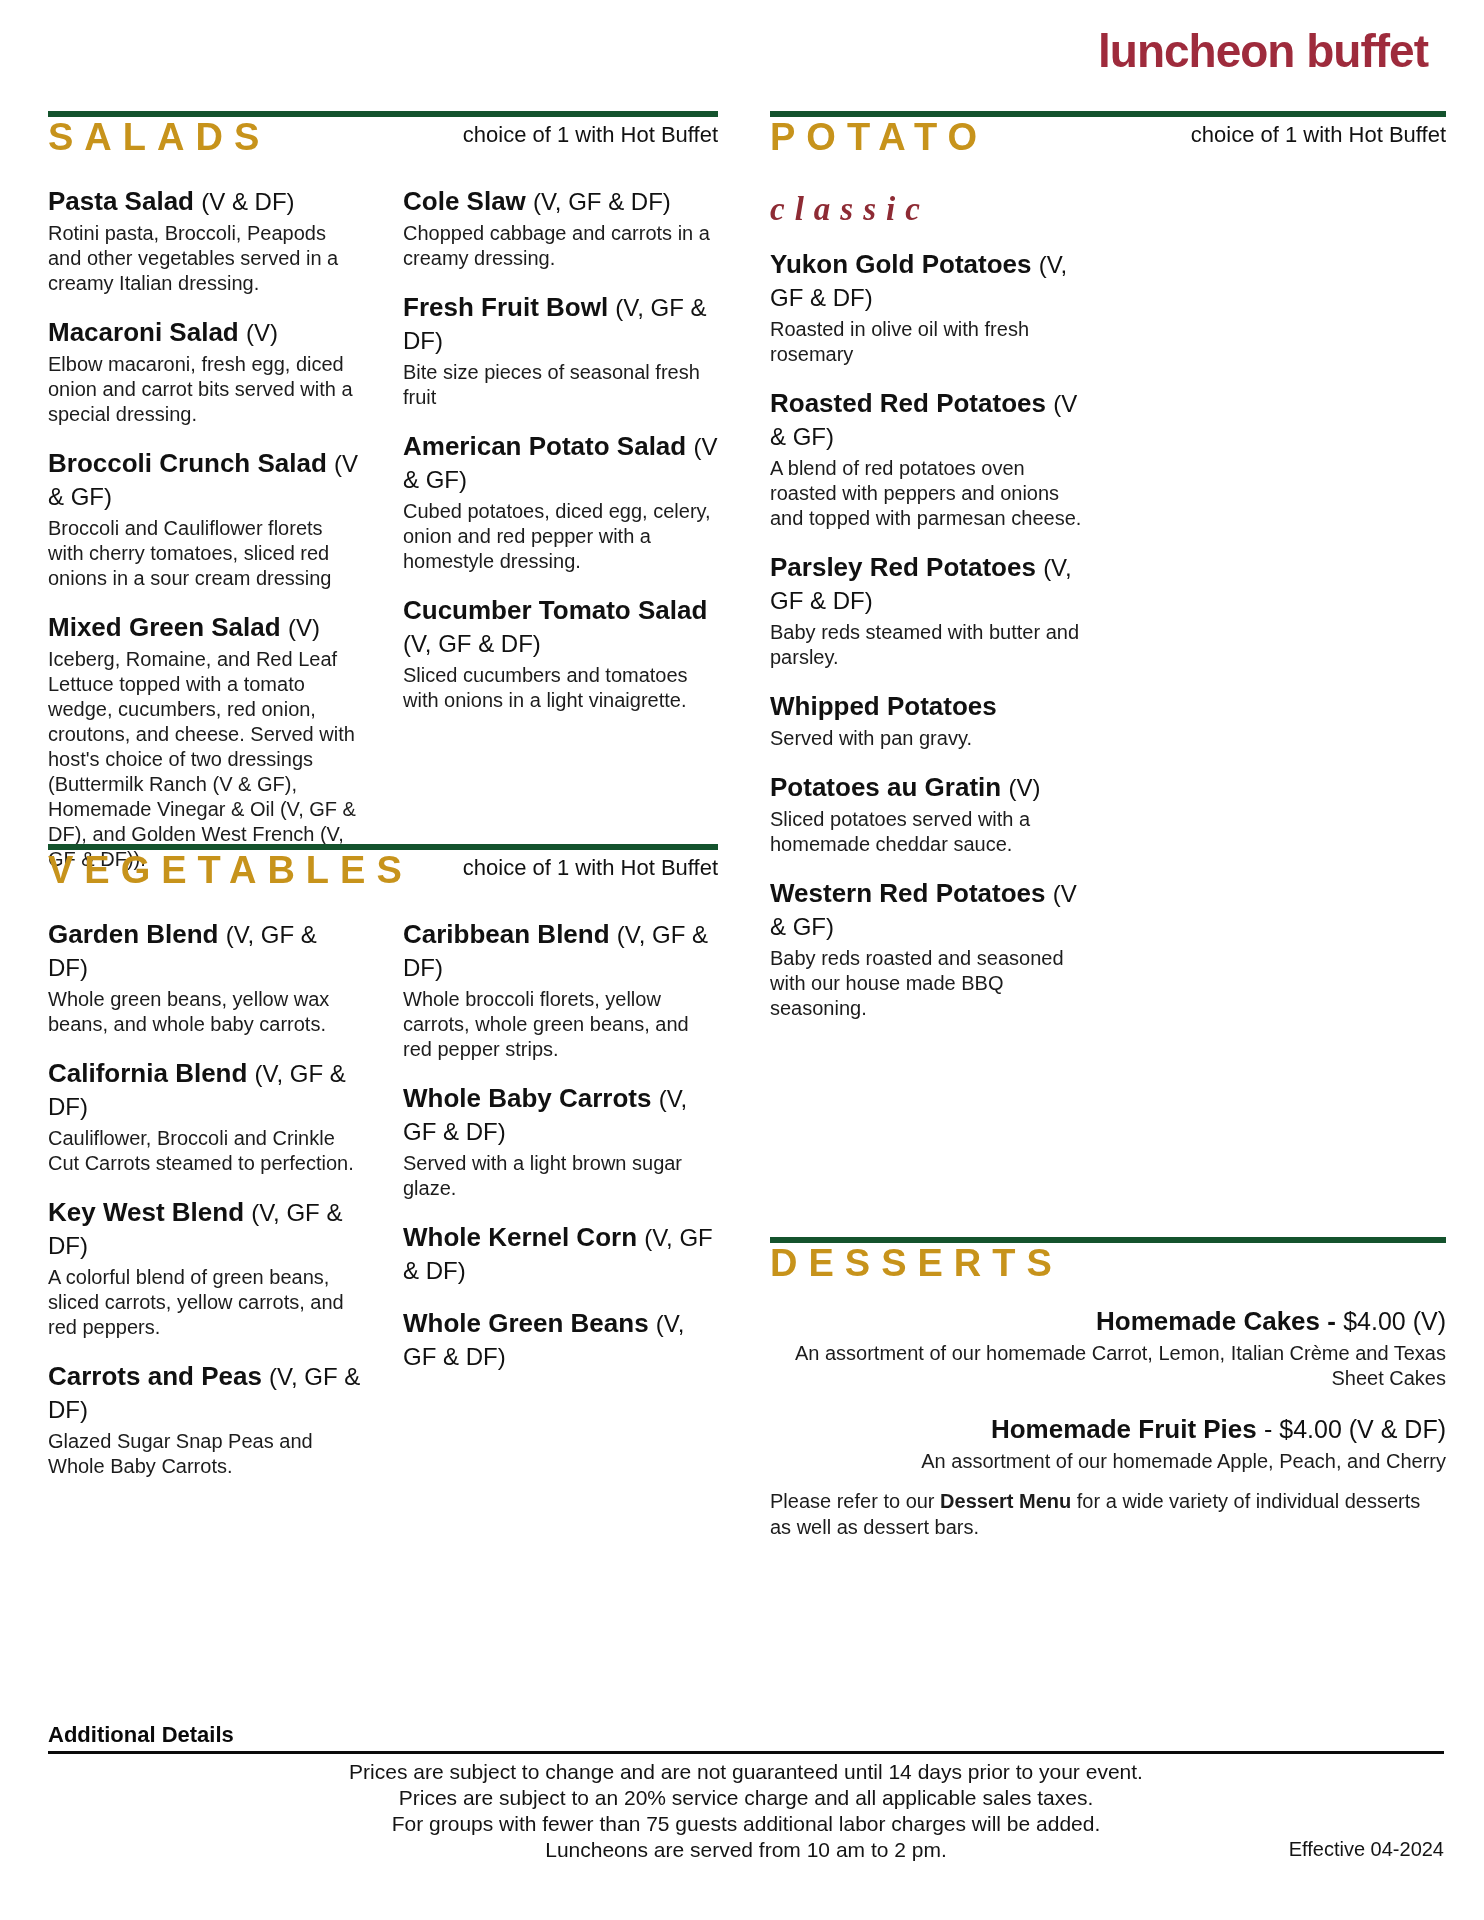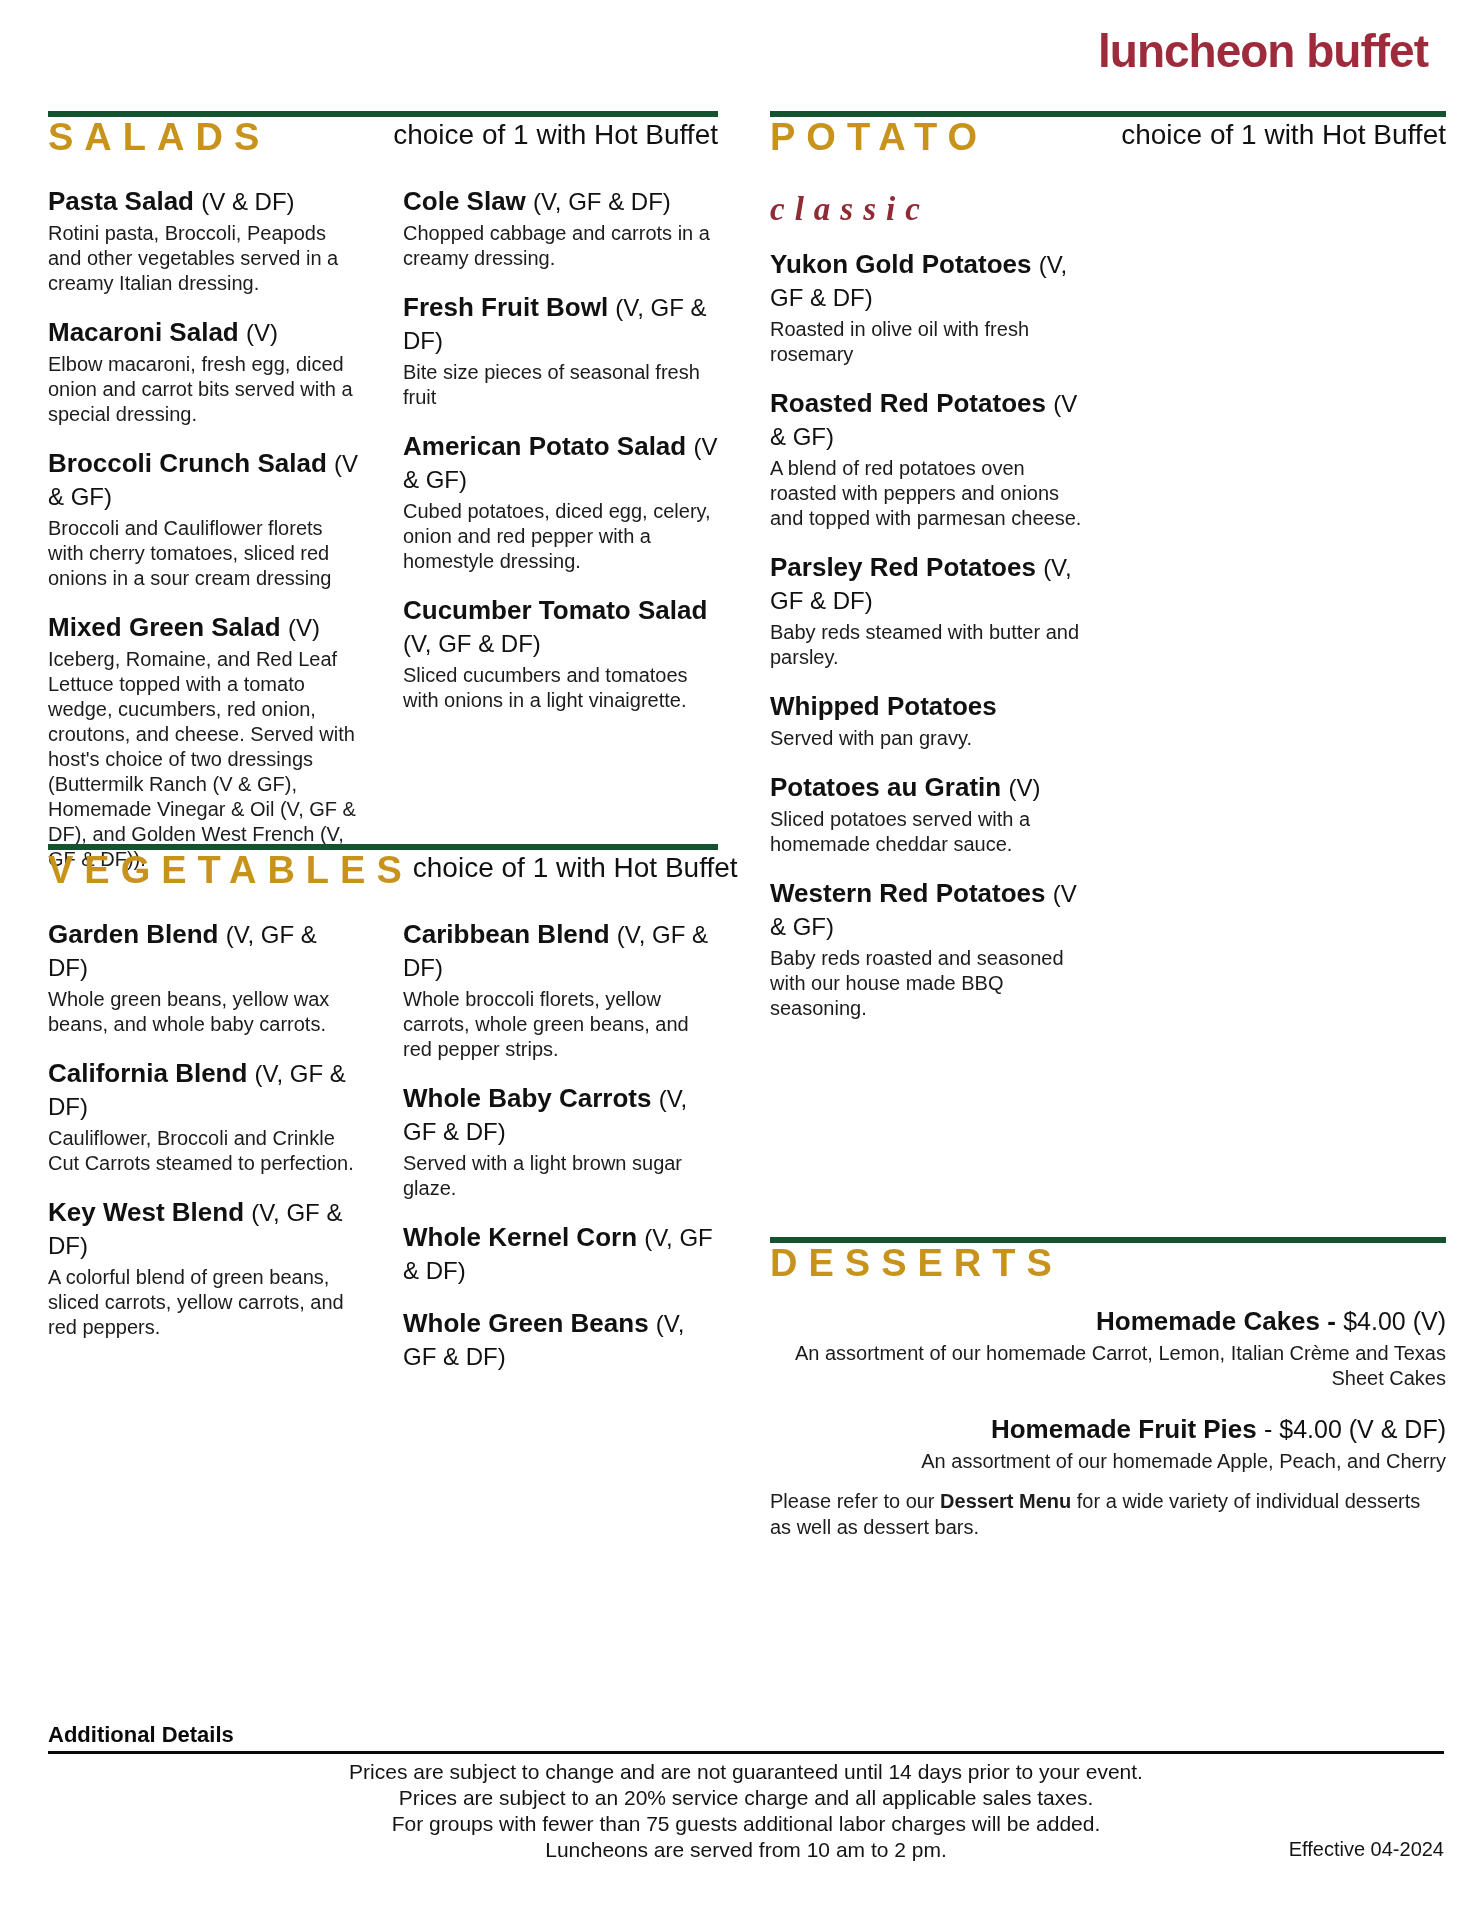--- a/index.html
+++ b/index.html
@@ -29,21 +29,21 @@
   .sec-header{
     border-top:6px solid #14532d;
     display:flex;justify-content:space-between;align-items:flex-start;
   }
   .sec-title{
     color:#c7931b;font-weight:bold;
     font-size:38px;line-height:40px;letter-spacing:11px;
     white-space:nowrap;
   }
   .sec-note{
-    font-size:28px;line-height:26px;padding-top:5px;color:#111;
+    font-size:22px;line-height:26px;padding-top:5px;color:#111;
     white-space:nowrap;
   }
   
   .cols{display:flex;column-gap:40px;margin-top:8px;}
   .col{width:315px;}
   .items-narrow{width:324px;margin-top:2px;}
 
   .item{margin-top:20px;}
   .item h3{
     margin:0;font-size:26px;line-height:33px;font-weight:bold;color:#111;
@@ -147,20 +147,24 @@
           <p>Whole green beans, yellow wax beans, and whole baby carrots.</p>
         </div>
         <div class="item">
           <h3><span>California Blend</span> <span class="tags">(V, GF &amp; DF)</span></h3>
           <p>Cauliflower, Broccoli and Crinkle Cut Carrots steamed to perfection.</p>
         </div>
         <div class="item">
           <h3><span>Key West Blend</span> <span class="tags">(V, GF &amp; DF)</span></h3>
           <p>A colorful blend of green beans, sliced carrots, yellow carrots, and red peppers.</p>
         </div>
+        <div class="item">
+          <h3><span>Carrots and Peas</span> <span class="tags">(V, GF &amp; DF)</span></h3>
+          <p>Glazed Sugar Snap Peas and Whole Baby Carrots.</p>
+        </div>
       </div>
       <div class="col">
         <div class="item">
           <h3><span>Caribbean Blend</span> <span class="tags">(V, GF &amp; DF)</span></h3>
           <p>Whole broccoli florets, yellow carrots, whole green beans, and red pepper strips.</p>
         </div>
         <div class="item">
           <h3><span>Whole Baby Carrots</span> <span class="tags">(V, GF &amp; DF)</span></h3>
           <p>Served with a light brown sugar glaze.</p>
         </div>

